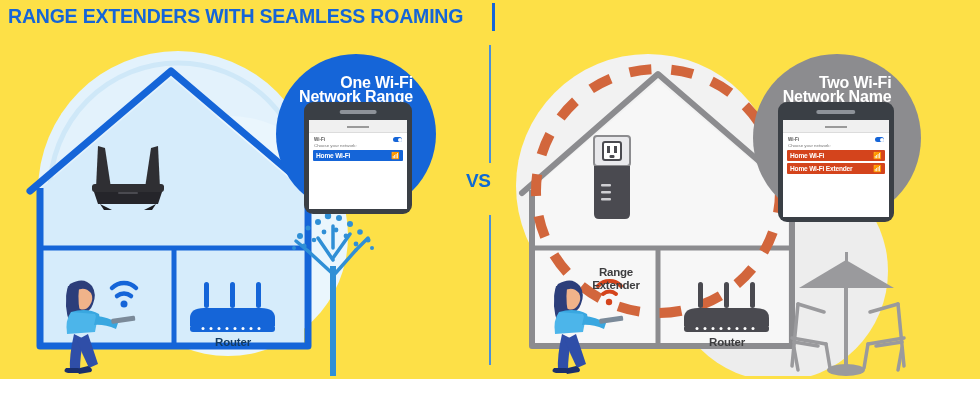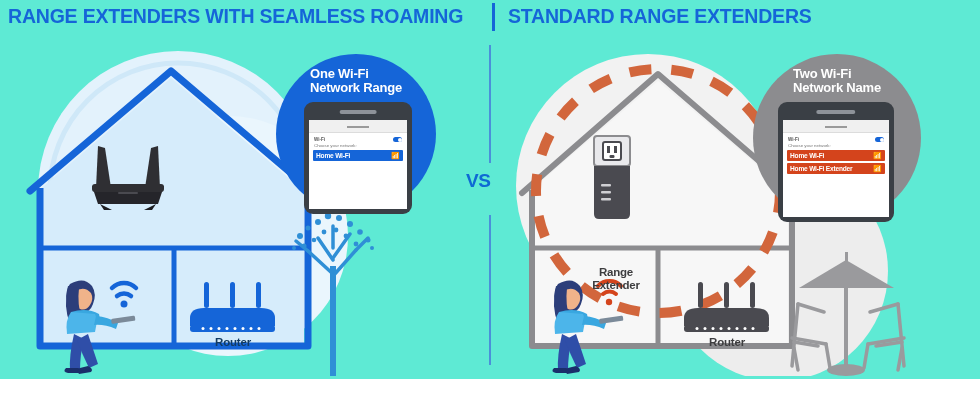--- a/index.html
+++ b/index.html
@@ -3,21 +3,21 @@
 <meta charset="utf-8">
 <title>Range Extenders Comparison</title>
 <style>
   * { box-sizing: border-box; margin: 0; padding: 0; }
   html, body {
     width: 980px; height: 405px;
     background: #ffffff;
     font-family: "Liberation Sans", sans-serif;
     overflow: hidden;
   }
-  .stage { position: relative; width: 980px; height: 379px; background:#5eead4; }
+  .stage { position: relative; width: 980px; height: 379px; background:#fde047; }
 
   
   .heading {
     position: absolute; top: 5px;
     font-weight: bold; font-size: 19.5px; letter-spacing: -0.2px;
     color: #1565d8; white-space: nowrap;
   }
   .heading.left  { left: 8px; }
   .heading.right { left: 508px; }
 
@@ -44,22 +44,22 @@
   .panel.right { left: 508px; }
 
   .layer { position: absolute; left: 0; top: 0; width: 470px; height: 340px; }
 
   
   .bubble {
     position: absolute; border-radius: 50%;
     display: flex; align-items: flex-start; justify-content: center;
   }
   .bubble .bubble-title {
-    margin-top: 13px; text-align: left; color: #fff;
-    font-weight: bold; font-size: 13px; line-height: 14px;
+    margin-top: 22px; text-align: right; color: #fff;
+    font-weight: bold; font-size: 16px; line-height: 14px;
     letter-spacing: -0.2px;
   }
   .bubble.left  { left: 268px; top: 18px; width: 160px; height: 160px; background: #1565d8; }
   .bubble.right { left: 245px; top: 18px; width: 168px; height: 168px; background: #8c8c8f; }
 
   
   .phone { position: absolute; border-radius: 9px; background: #3a3f45; }
   .phone .speaker {
     position: absolute; left: 50%; transform: translateX(-50%); top: 8px;
     width: 34%; height: 4px; border-radius: 2px; background: #8d9299;
@@ -102,21 +102,20 @@
   .scene-label.blue { color: #123b63; }
   .scene-label.gray { color: #3d3d3f; }
 </style>
 </head>
 <body>
 
 <div class="stage">
 
   <div class="heading left">RANGE EXTENDERS WITH SEAMLESS ROAMING</div>
   <div class="head-divider"></div>
-  <div class="heading right">STANDARD RANGE EXTENDERS</div>
 
   <div class="vs-rule top"></div>
   <div class="vs-label">VS</div>
   <div class="vs-rule bot"></div>
 
   <div class="panel left">
 
     <svg class="layer" viewBox="0 0 470 340">
 
       <circle cx="170" cy="155" r="140" fill="#e3f2fc"></circle>

